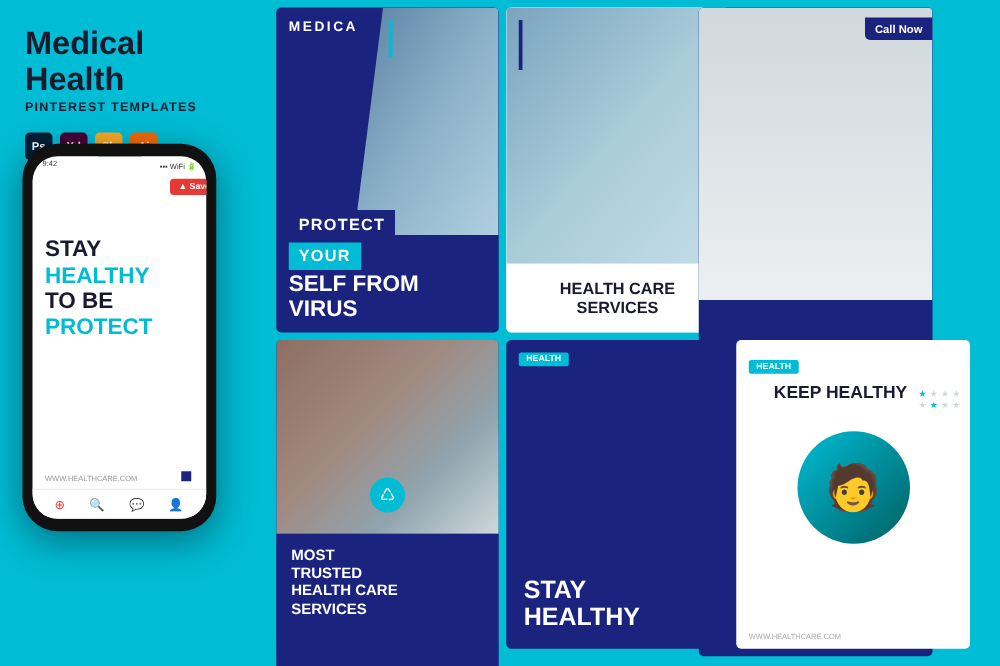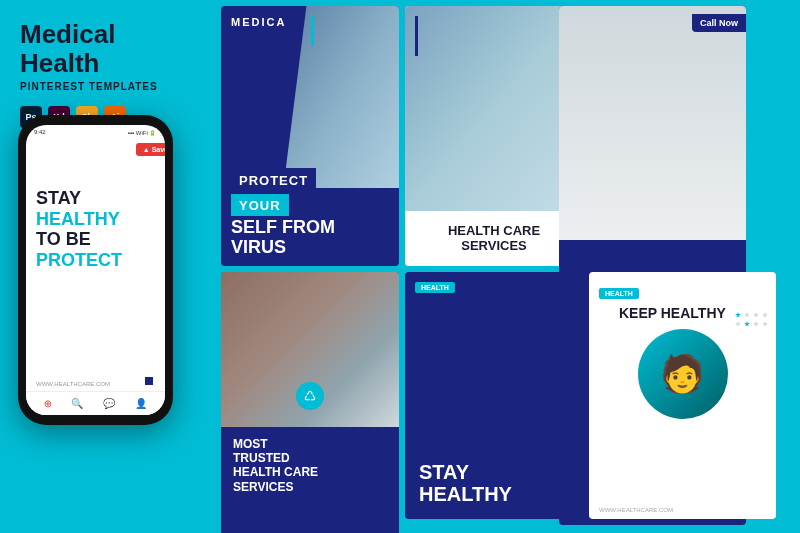--- a/index.html
+++ b/index.html
@@ -493,21 +493,21 @@
       padding: 2px 6px;
       border-radius: 2px;
       display: inline-block;
       margin-bottom: 6px;
     }
 
     .card-7-title {
       font-size: 14px;
       font-weight: 900;
       color: #1a1a2e;
-      margin-bottom: 8px;
+      margin-bottom: 24px;
       padding-left: 20px;
     }
 
     .card-7-circle {
       width: 90px;
       height: 90px;
       border-radius: 50%;
       background: linear-gradient(135deg, #00bcd4, #006064);
       margin: 0 auto;
       display: flex;

